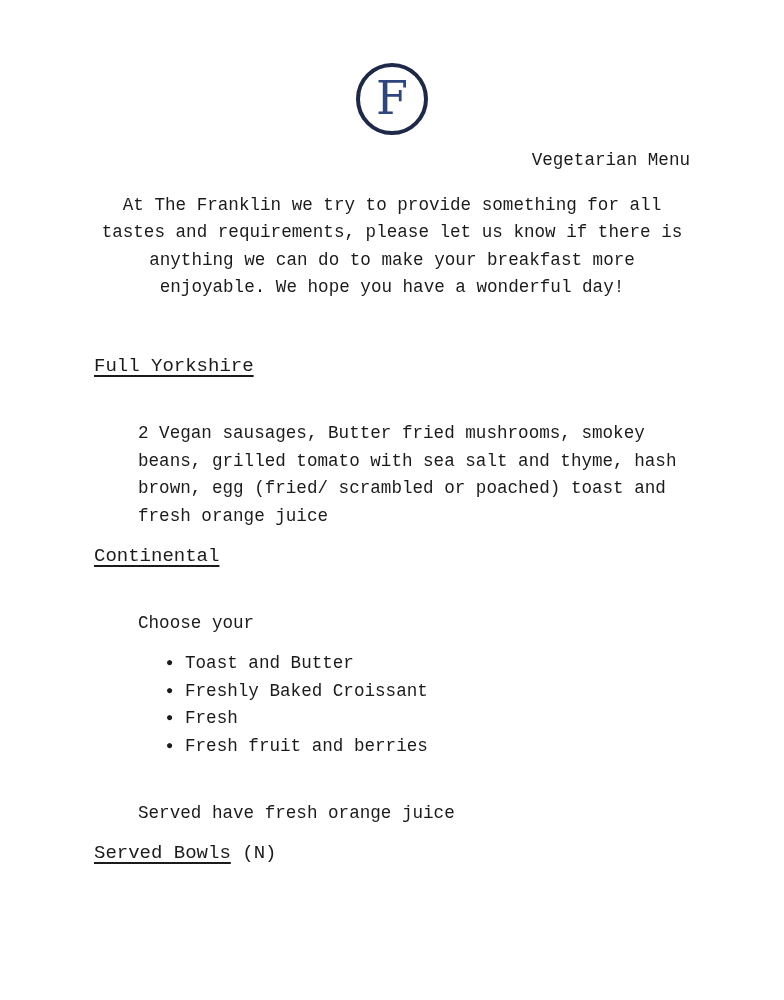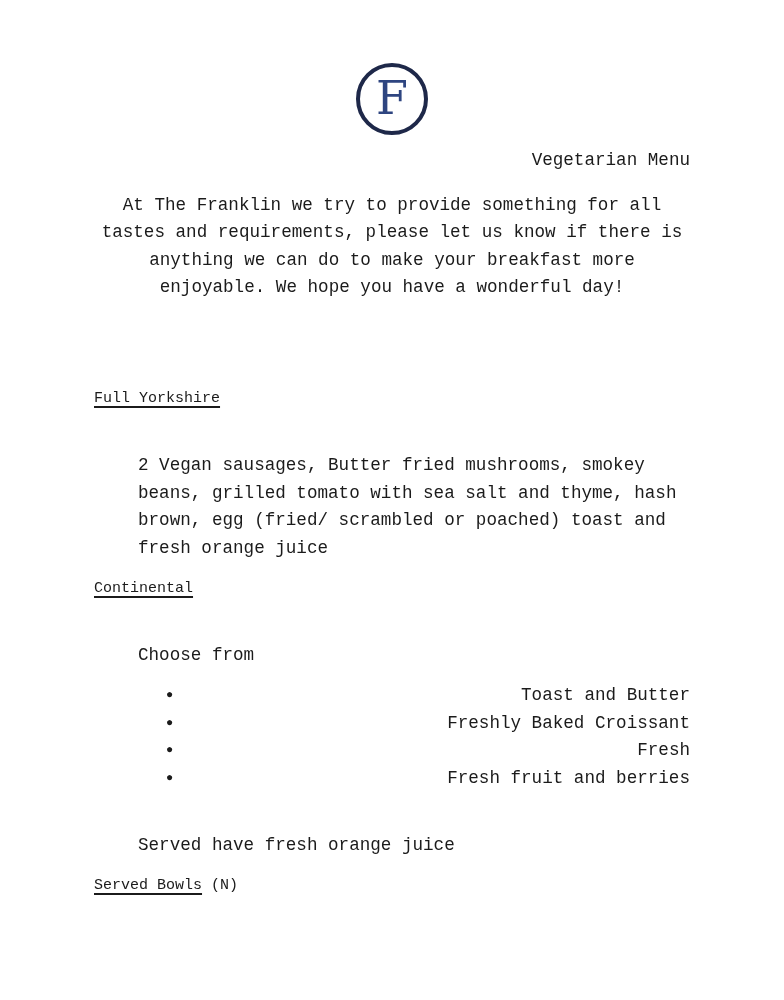--- a/index.html
+++ b/index.html
@@ -36,24 +36,24 @@
     color: var(--logo-letter, #2e4580);
     transform: translateY(-1px);
   }
   .title {
     text-align: right;
     margin-bottom: 17px;
   }
   .intro {
     text-align: center;
     white-space: pre-line;
-    margin-bottom: 83px;
+    margin-bottom: 51px;
   }
   h2 {
-    font-size: 15px;
+    font-size: 19px;
     font-weight: normal;
     line-height: 27.5px;
     margin-bottom: 12.5px;
   }
   h2 .u {
     text-decoration: underline;
     text-decoration-thickness: 1.5px;
     text-underline-offset: 4px;
   }
   .desc {
@@ -63,21 +63,20 @@
     margin-top: 40px;
   }
   ul.choices {
     list-style: none;
     margin: 0 0 12.5px 72px;
   }
   ul.choices li {
     position: relative;
     padding-left: 19px;
     line-height: 27.5px;
-    text-align: right;
   }
   ul.choices li::before {
     content: "\25CF";
     position: absolute;
     left: 0;
     top: 0;
     font-size: 12px;
     line-height: 27.5px;
   }
 </style>
@@ -100,21 +99,21 @@
   <section>
     <h2><span class="u">Full Yorkshire</span><span></span></h2>
     <p class="desc">2 Vegan sausages, Butter fried mushrooms, smokey
 beans, grilled tomato with sea salt and thyme, hash
 brown, egg (fried/ scrambled or poached) toast and
 fresh orange juice</p>
   </section>
 
   <section>
     <h2><span class="u">Continental</span><span></span></h2>
-    <p class="desc">Choose from</p>
+    <p class="desc">Choose your</p>
     <ul class="choices">
       <li>Toast and Butter</li>
       <li>Freshly Baked Croissant</li>
       <li>Fresh</li>
       <li>Fresh fruit and berries</li>
     </ul>
     <p class="desc">Served have fresh orange juice</p>
   </section>
 
   <section>

